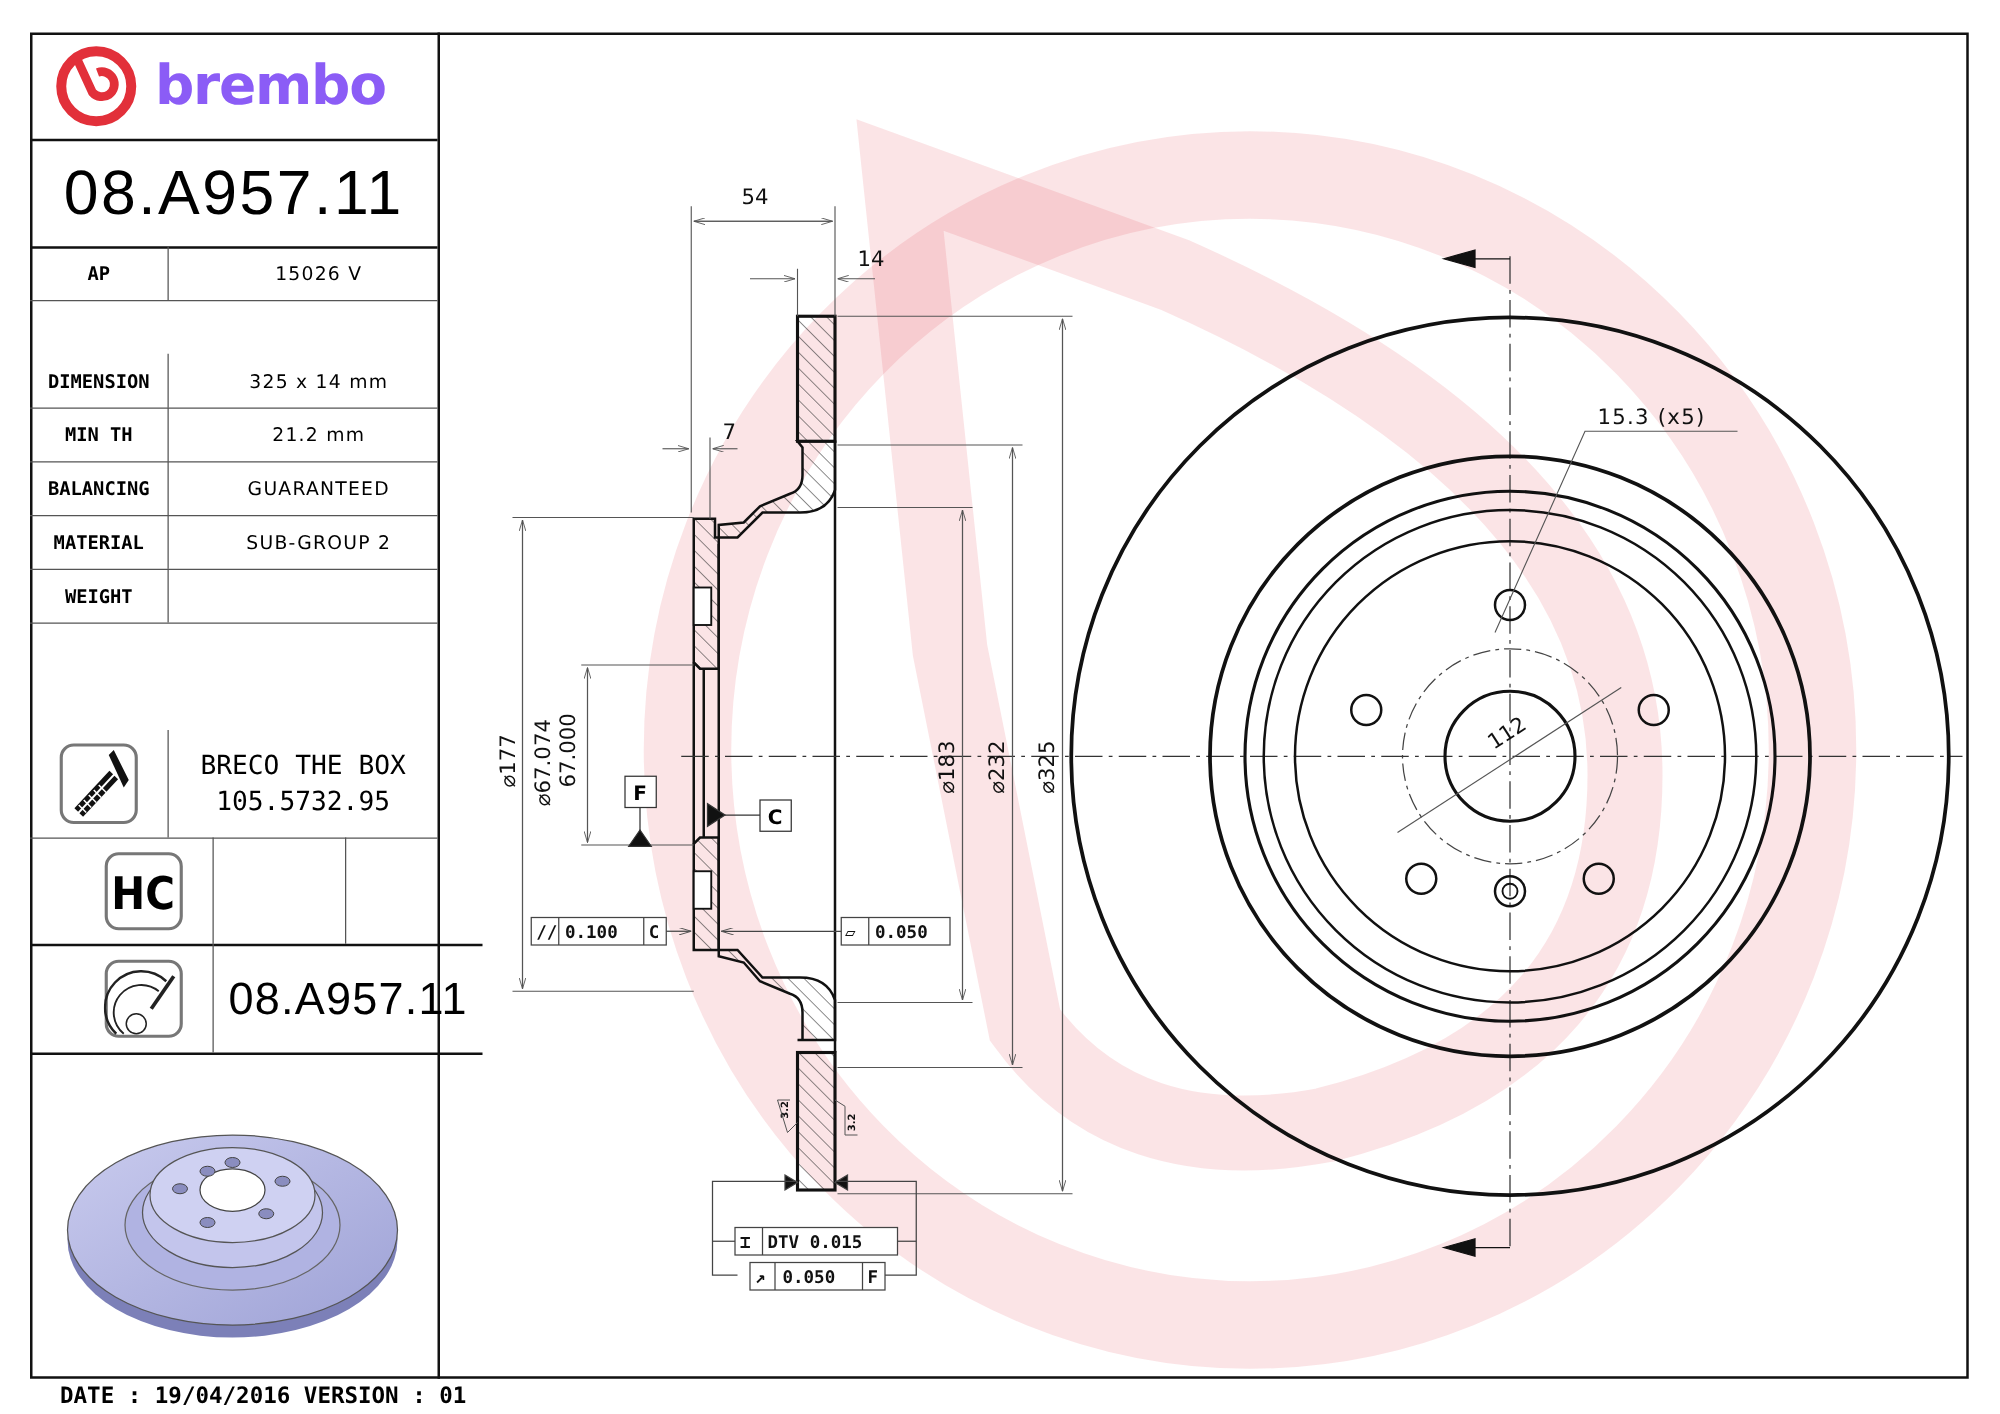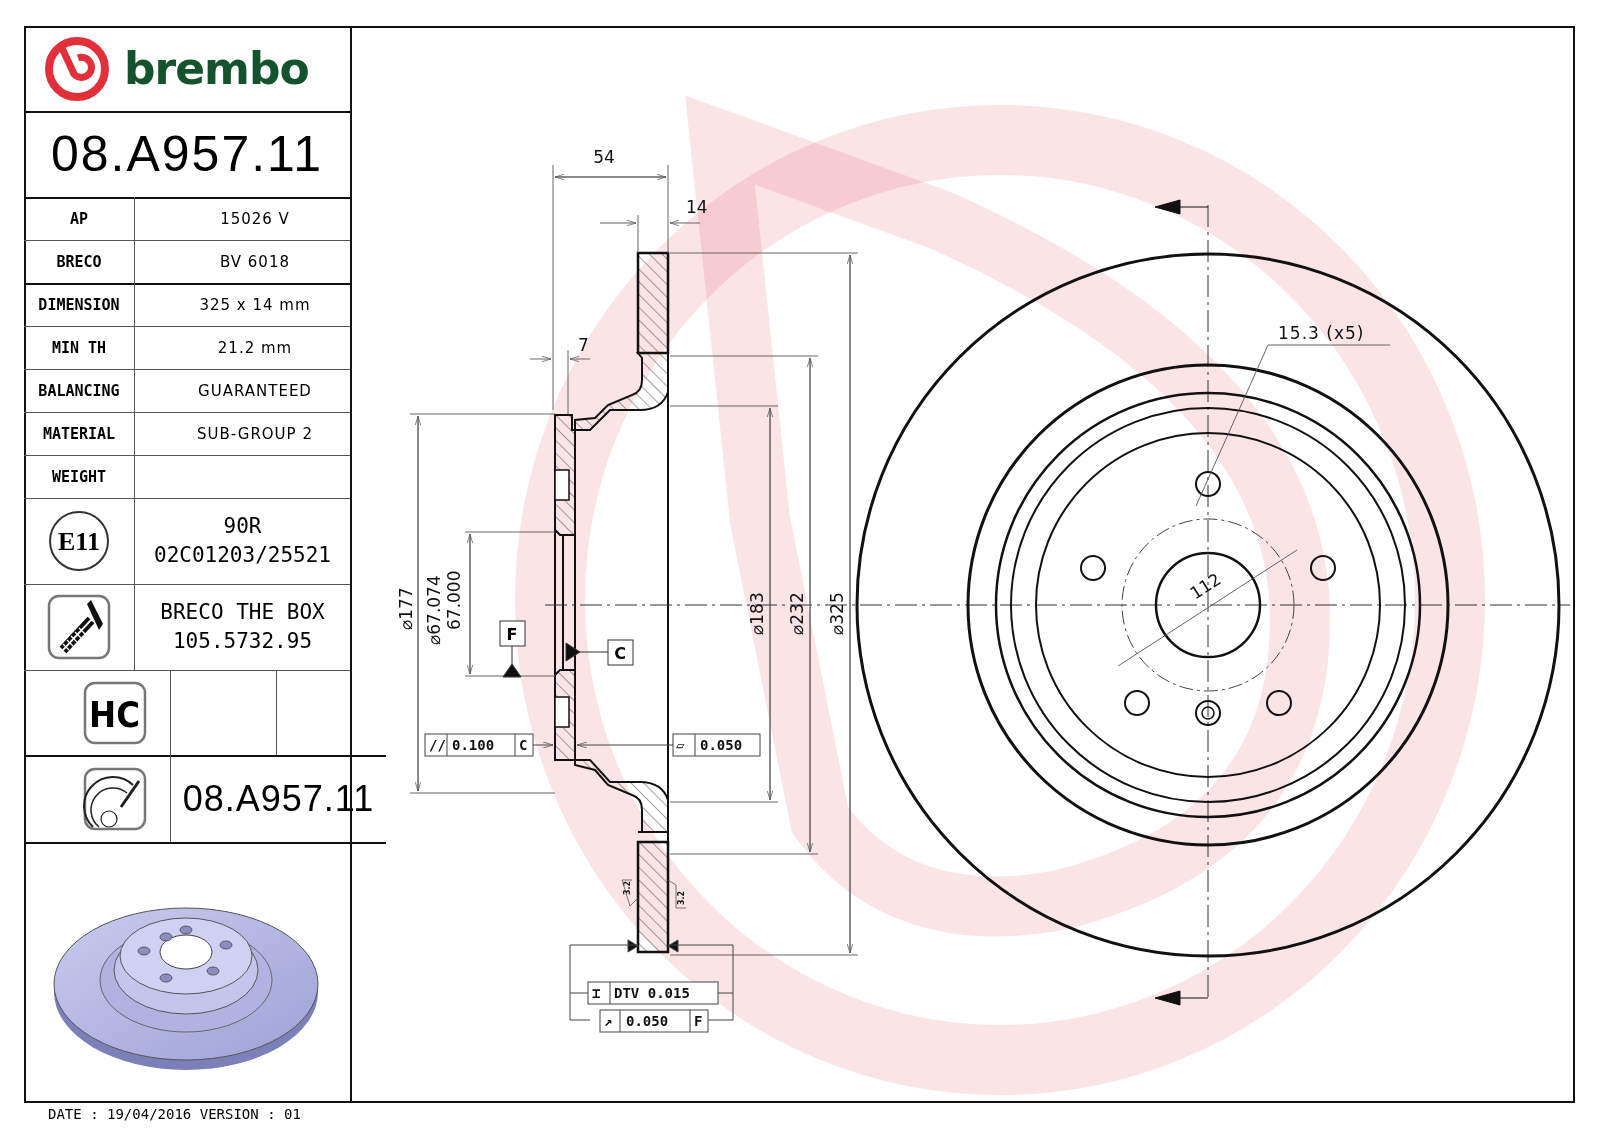--- a/index.html
+++ b/index.html
@@ -1,32 +1,32 @@
 <!DOCTYPE html>
 <html><head>
 <meta charset="utf-8">
 <style>
   html,body{margin:0;padding:0;background:#fff;}
   body{width:1600px;height:1131px;position:relative;overflow:hidden;font-family:"Liberation Sans",sans-serif;color:#000;}
   .frame{position:absolute;left:24px;top:26px;width:1551px;height:1077px;border:2px solid #111;box-sizing:border-box;}
   .sidebar{position:absolute;left:24px;top:26px;width:328px;height:1077px;border-right:2px solid #111;box-sizing:border-box;}
   .logo-cell{position:absolute;left:0;top:0;width:326px;height:85px;border-bottom:2px solid #111;display:flex;align-items:center;}
-  .logo-text{font-family:"DejaVu Sans",sans-serif;font-weight:bold;font-size:44px;color:#14532d;letter-spacing:-1px;margin-left:12px;}
+  .logo-text{font-family:"DejaVu Sans",sans-serif;font-weight:bold;font-size:44px;color:#8b5cf6;letter-spacing:-1px;margin-left:12px;}
   .part-cell{position:absolute;left:0;top:85px;width:326px;height:86px;border-bottom:2px solid #111;display:flex;align-items:center;justify-content:center;}
   .part-number{font-family:"Liberation Sans",sans-serif;font-size:50px;letter-spacing:2px;}
   .spec-row{position:absolute;left:0;width:326px;height:43px;border-bottom:1px solid #555;display:flex;gap:25px;}
   .spec-row.thick{border-bottom:2px solid #111;}
   .spec-label{width:110px;border-right:1px solid #555;display:flex;align-items:center;justify-content:center;font-family:"DejaVu Sans Mono",monospace;font-weight:bold;font-size:15px;}
   .spec-value{flex:1;display:flex;align-items:center;justify-content:center;font-family:"DejaVu Sans",sans-serif;font-size:15px;letter-spacing:1px;text-align:right;}
   .icon-row{position:absolute;left:0;width:326px;border-bottom:1px solid #555;display:flex;}
   .icon-row.thick{border-bottom:2px solid #111;padding-left:36px;}
   .icon-cell{width:110px;border-right:1px solid #555;display:flex;align-items:center;justify-content:center;}
   .icon-val{flex:1;display:flex;flex-direction:column;align-items:center;justify-content:center;font-family:"DejaVu Sans Mono",monospace;font-size:21px;line-height:29px;}
   .thumb{position:absolute;left:0;top:818px;width:326px;height:255px;}
-  .footer{position:absolute;left:48px;top:1106px;font-family:"DejaVu Sans Mono",monospace;font-weight:normal;font-size:14px;}
+  .footer{position:absolute;left:48px;top:1106px;font-family:"DejaVu Sans Mono",monospace;font-weight:bold;font-size:18px;}
   .drawing{position:absolute;left:0;top:0;width:1600px;height:1131px;}
   .dim{font-family:"DejaVu Sans",sans-serif;font-size:17px;}
 </style>
 </head>
 <body>
 
 <svg class="drawing" viewBox="0 0 1600 1131" style="z-index:0">
   <g fill="none" stroke="#e2303a" stroke-opacity="0.13" stroke-width="70">
     <ellipse cx="1000" cy="600" rx="450" ry="460"></ellipse>
     <path d="M720 140 L940 220 Q1300 380 1300 620 Q1300 840 1060 900 Q900 930 820 820 L760 520 Z" stroke-width="60"></path>
@@ -44,56 +44,40 @@
     <span class="logo-text">brembo</span>
   </div>
   <div class="part-cell">
     <span class="part-number">08.A957.11</span>
   </div>
 
   <div class="spec-row" style="top:171px">
     <div class="spec-label">AP</div>
     <div class="spec-value">15026 V</div>
   </div>
-  <div class="spec-row thick" style="top:214px">
-    <div class="spec-label">BRECO</div>
-    <div class="spec-value">BV 6018</div>
-  </div>
   <div class="spec-row" style="top:257px">
     <div class="spec-label">DIMENSION</div>
     <div class="spec-value">325 x 14 mm</div>
   </div>
   <div class="spec-row" style="top:300px">
     <div class="spec-label">MIN TH</div>
     <div class="spec-value">21.2 mm</div>
   </div>
   <div class="spec-row" style="top:343px">
     <div class="spec-label">BALANCING</div>
     <div class="spec-value">GUARANTEED</div>
   </div>
   <div class="spec-row" style="top:386px">
     <div class="spec-label">MATERIAL</div>
     <div class="spec-value">SUB-GROUP 2</div>
   </div>
   <div class="spec-row" style="top:429px">
     <div class="spec-label">WEIGHT</div>
   </div>
 
-  <div class="icon-row" style="top:472px;height:86px">
-    <div class="icon-cell">
-      <svg width="64" height="64" viewBox="0 0 64 64">
-        <circle cx="32" cy="32" r="29" fill="#fff" stroke="#333" stroke-width="2"></circle>
-        <text x="32" y="41" text-anchor="middle" font-family="Liberation Serif, serif" font-weight="bold" font-size="26">E11</text>
-      </svg>
-    </div>
-    <div class="icon-val">
-      <span>90R</span>
-      <span>02C01203/25521</span>
-    </div>
-  </div>
 
   <div class="icon-row" style="top:558px;height:86px">
     <div class="icon-cell">
       <svg width="64" height="66" viewBox="0 0 64 66">
         <rect x="2" y="2" width="60" height="62" rx="10" fill="#fff" stroke="#777" stroke-width="2.5"></rect>
         <polygon points="40,10 52,36 56,30 44,6" fill="#111"></polygon>
         <g stroke="#111" stroke-width="4">
           <line x1="14" y1="54" x2="42" y2="24"></line>
           <line x1="18" y1="58" x2="46" y2="28"></line>
         </g>

